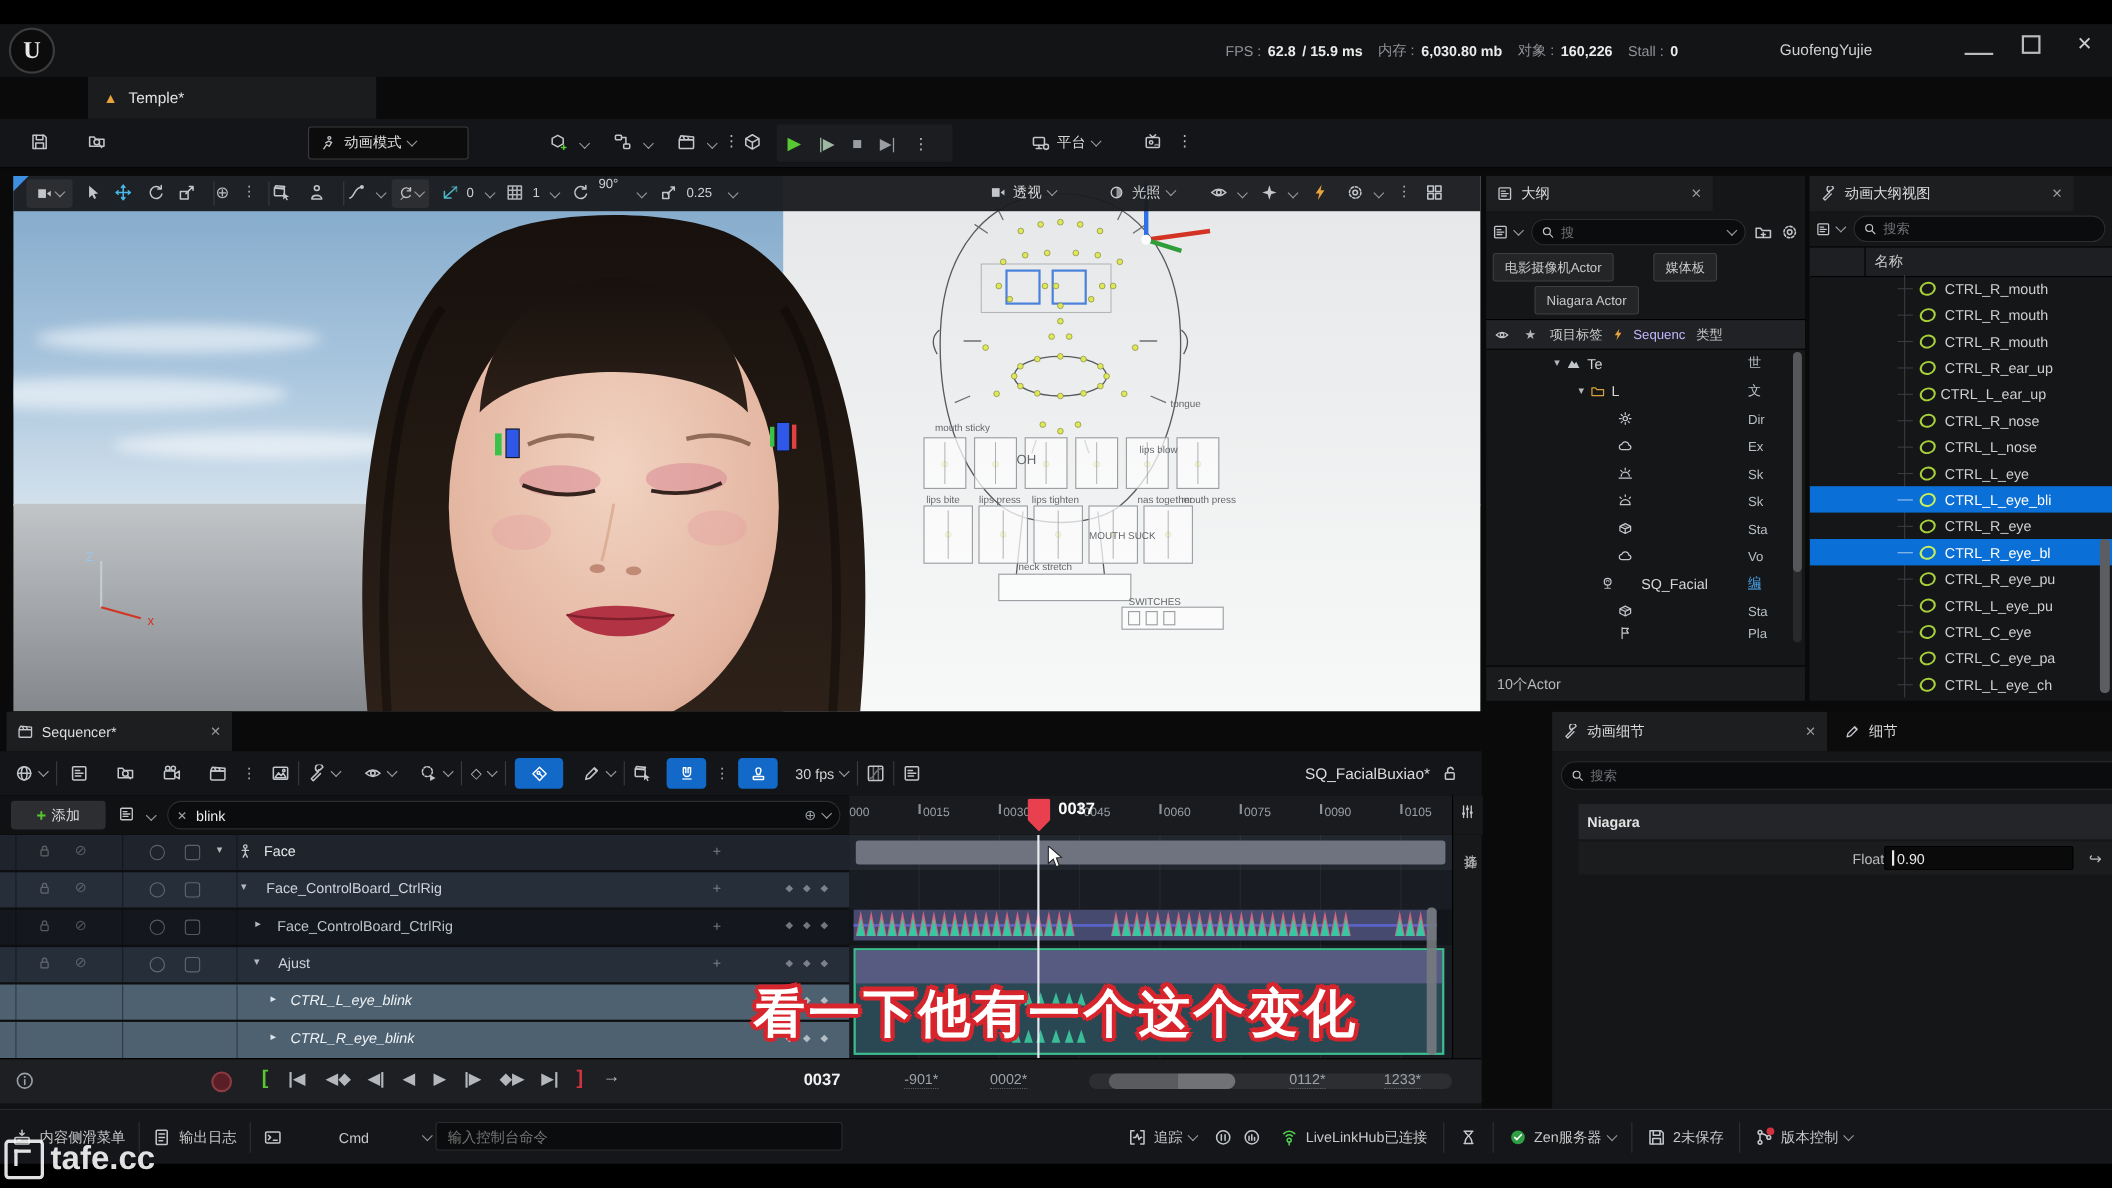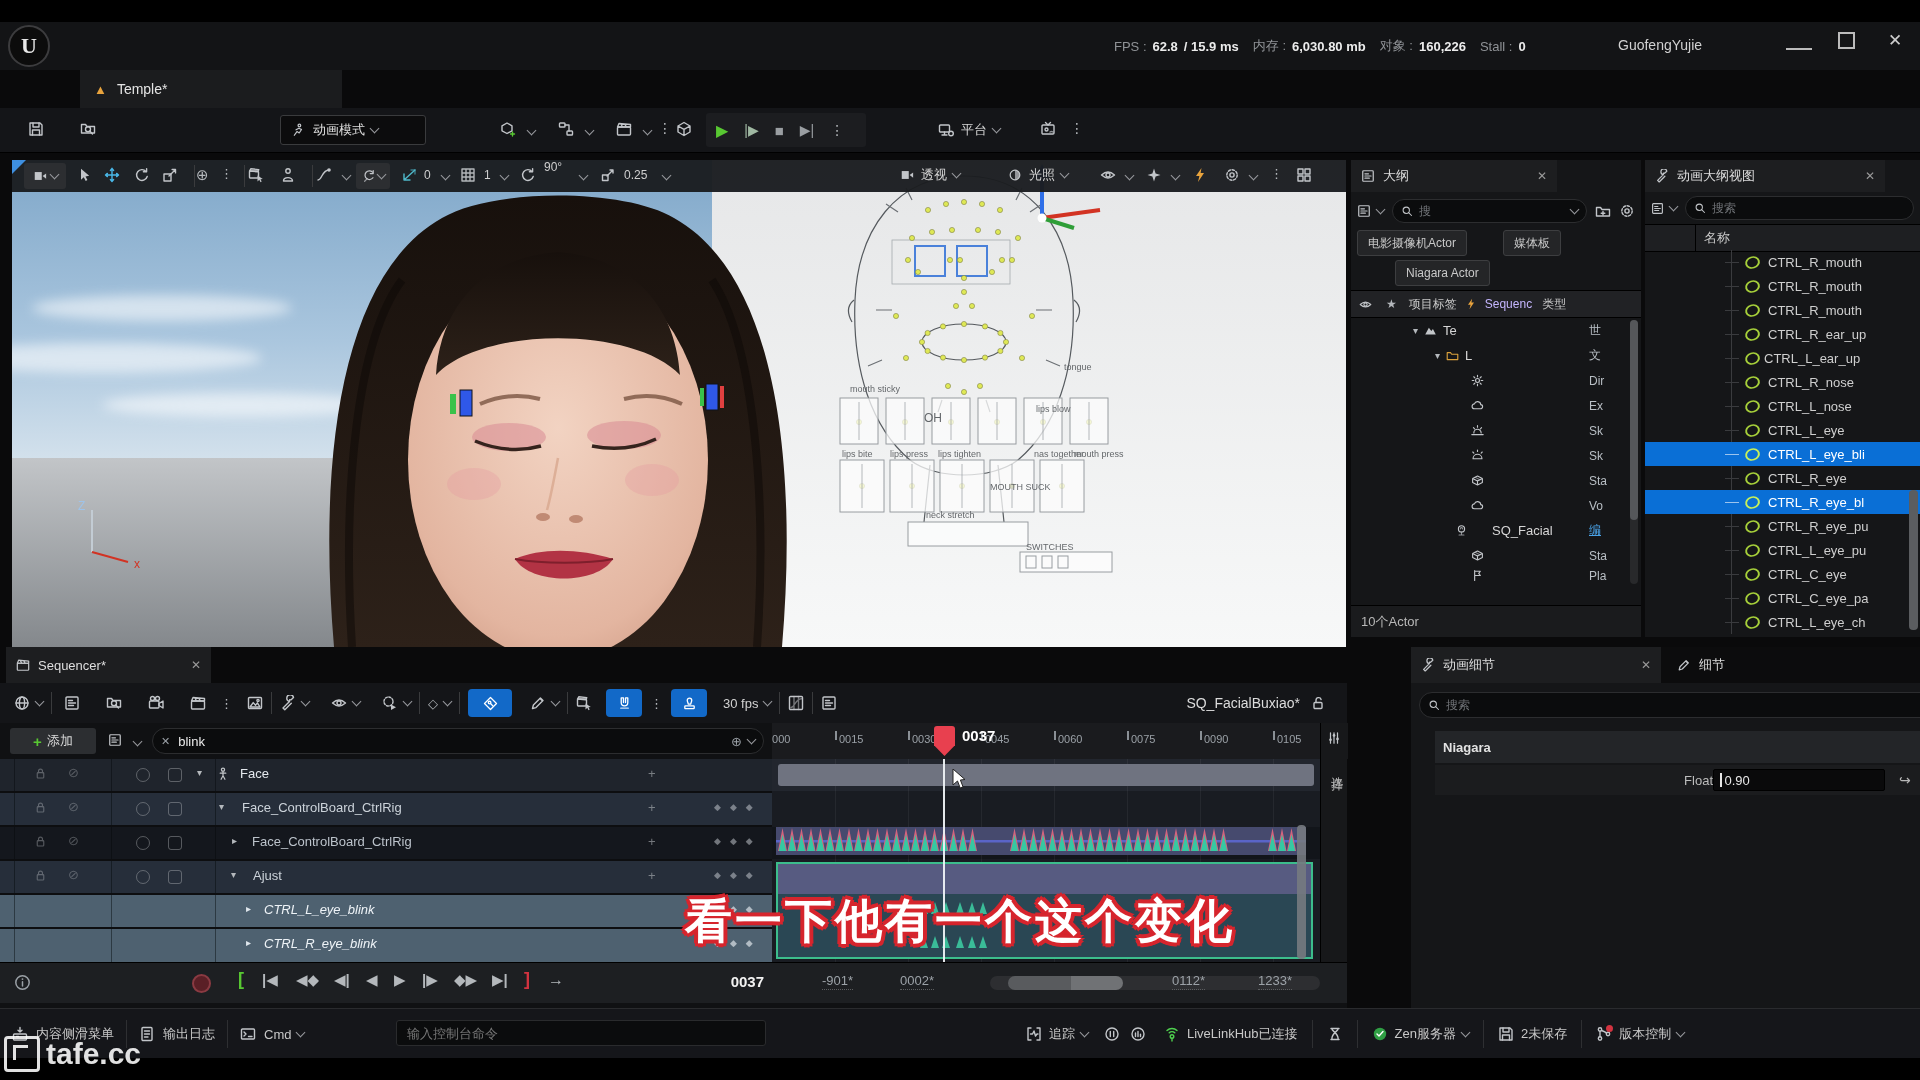--- a/index.html
+++ b/index.html
@@ -1267,21 +1267,21 @@
       <span style="margin-left:8px;">内容侧滑菜单</span>
     </div>
     <div class="sbsep"></div>
     <div class="sbitem" style="padding:0 12px;">
       <svg class="i">
           <use href="#s-doc"></use>
         </svg>
       <span style="margin-left:8px;">输出日志</span>
     </div>
     <div class="sbsep"></div>
-    <div class="sbitem" style="padding:0 12px;">
+    <div class="sbitem" style="padding:0 12px;gap:44px;">
       <svg class="i">
           <use href="#s-term"></use>
         </svg>
       <span style="margin-left:8px;">Cmd</span>
       <span class="chev"></span>
     </div>
     <input class="a" style="left: 396px; top: 11px; width: 370px; height: 26px; background: rgb(11, 12, 13); border: 1px solid rgb(42, 43, 45); border-radius: 3px; color: rgb(221, 221, 221); padding: 0px 10px; box-sizing: border-box; font-size: 13px;" placeholder="输入控制台命令">
     <div class="a fx" style="left:1026px;top:0;height:100%;">
       <div class="sbitem">
         <svg class="i">

